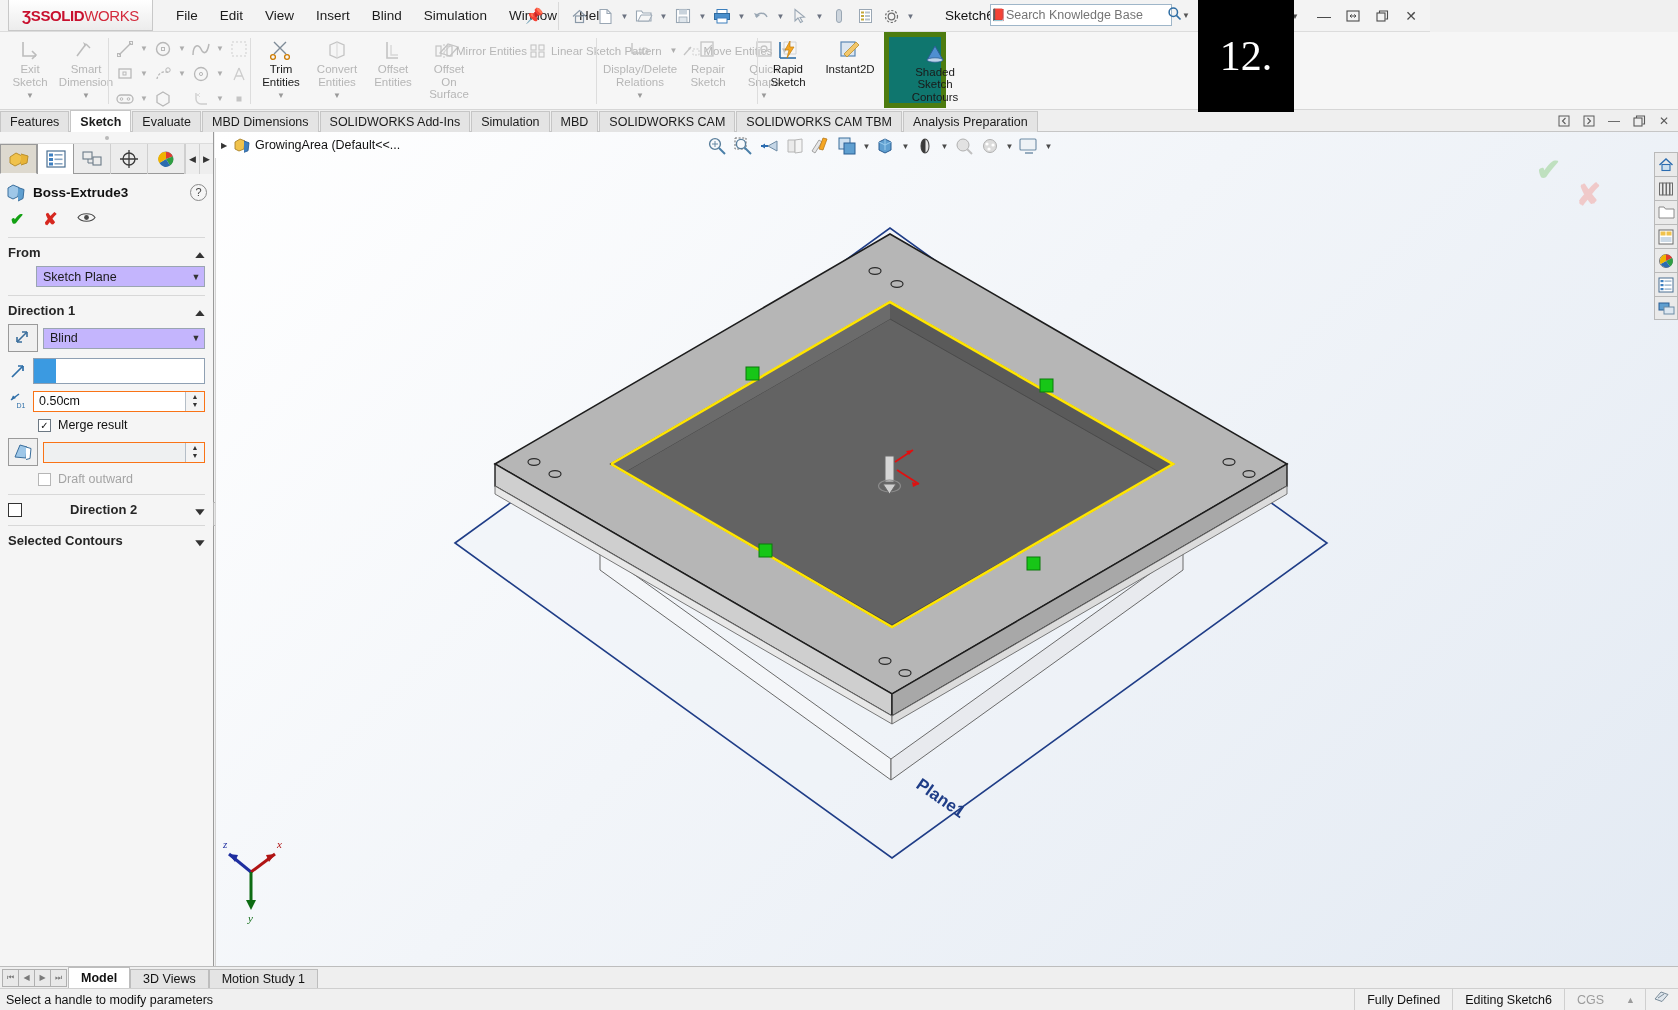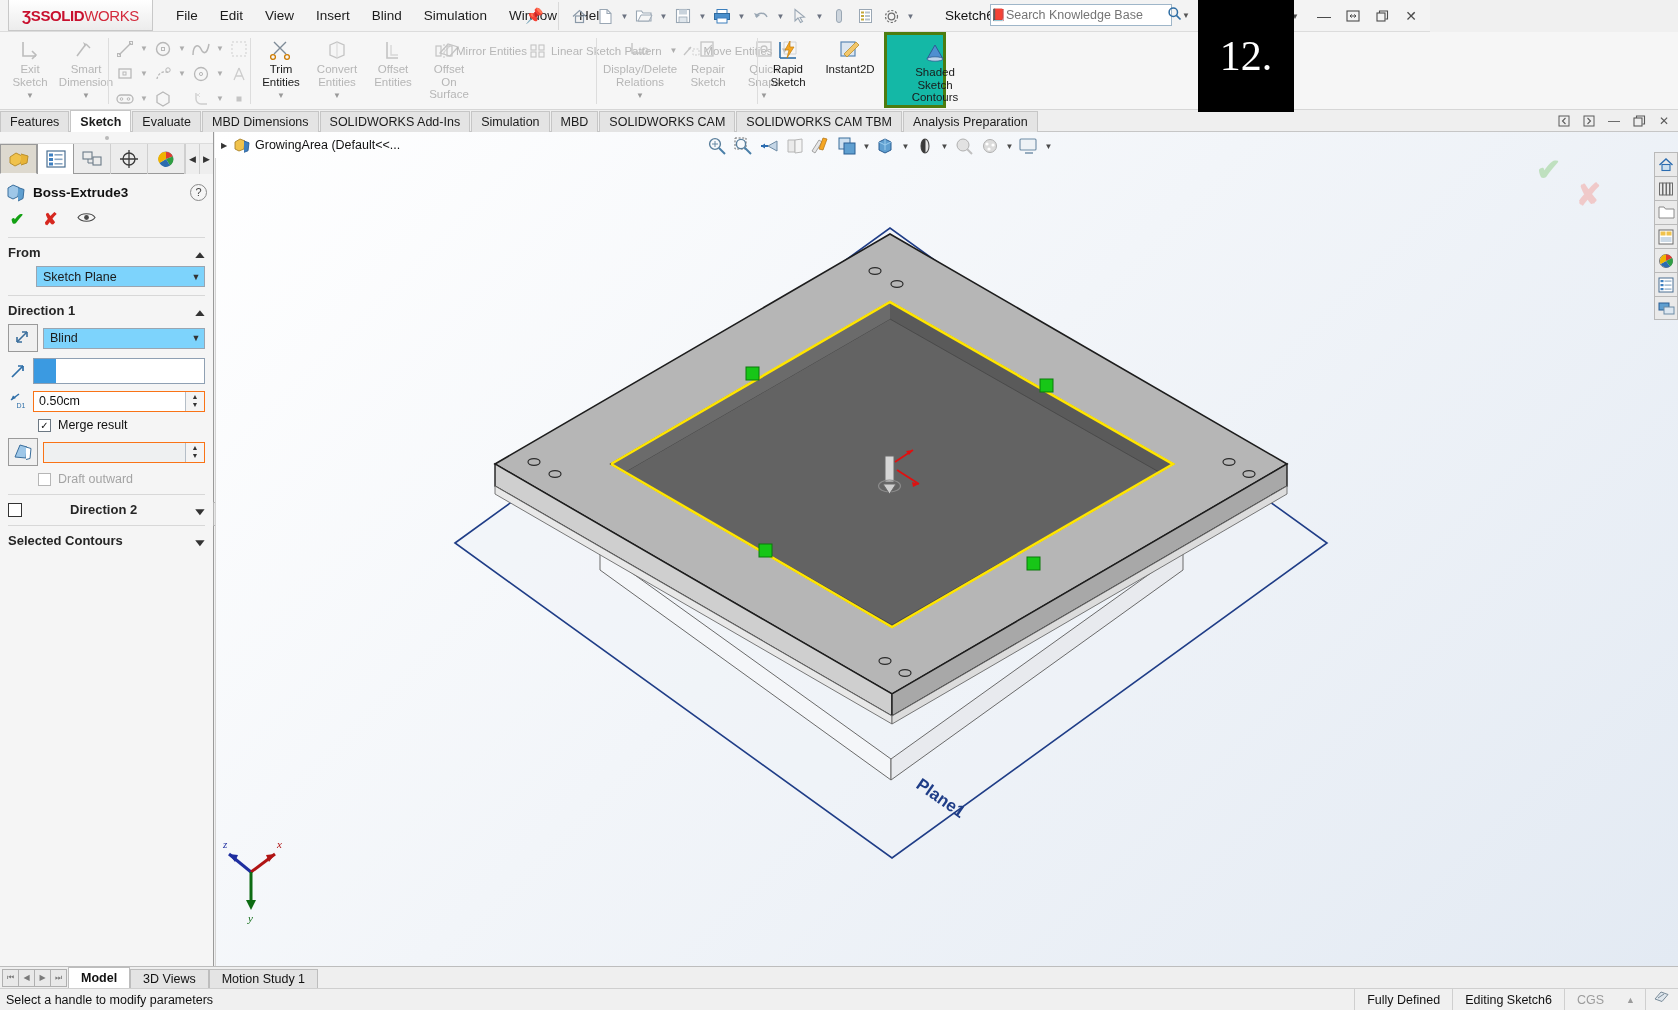--- a/index.html
+++ b/index.html
@@ -48,21 +48,21 @@
   
   .ribbon{ position:absolute; left:0; top:32px; width:1678px; height:78px;
            background:#f6f6f6; border-bottom:1px solid #d6d6d6; }
   .rgroup{ position:absolute; top:0; height:78px; display:flex; }
   .sep{ position:absolute; top:6px; width:1px; height:66px; background:#dddddd; }
   .bigbtn{ width:56px; height:76px; display:flex; flex-direction:column; align-items:center;
            padding-top:5px; color:#b6b6b6; font-size:11.5px; text-align:center; line-height:12.5px; }
   .bigbtn.en{ color:#1a1a1a; }
   .bigbtn .gi{ height:26px; display:flex; align-items:center; justify-content:center; }
   .bigbtn .dd{ font-size:8px; color:#9a9a9a; margin-top:2px; }
-  .bigbtn.sel{ background:#14b8a6; border:3px solid #4d7c0f;padding-left:40px; }
+  .bigbtn.sel{ background:#0f766e; border:5px solid #4d7c0f;padding-left:40px; }
   .smallrow{ display:flex; align-items:center; height:25px; color:#b6b6b6; font-size:11.5px; }
   .smallrow .si{ width:24px; height:22px; display:flex; align-items:center; justify-content:center; }
   .iconbtn{ width:26px; height:25px; display:flex; align-items:center; justify-content:center;
             color:#b8b8b8; }
   .minicar{ width:12px; font-size:8px; color:#adadad; display:flex; align-items:center; justify-content:center; }
 
   
   .tabbar{ position:absolute; left:0; top:110px; width:1678px; height:22px;
            background:#efefef; border-bottom:1px solid #c6c6c6; }
   .tabs{ display:flex; height:22px; align-items:flex-end; }
@@ -93,21 +93,21 @@
                   font-size:11px; display:flex; align-items:center; justify-content:center; color:#444; }
   .pmactions{ display:flex; align-items:center; height:26px; padding:0 10px; gap:19px; }
   .pmactions .ok{ color:#13a113; font-size:17px; font-weight:bold; }
   .pmactions .no{ color:#d6271f; font-size:17px; font-weight:bold; }
   .pmactions .eye{ color:#4a4a4a; font-size:14px; }
   .hr{ height:1px; background:#d8d8d8; margin:5px 8px; }
   .secthead{ display:flex; align-items:flex-end; padding:2px 8px 3px 8px;gap:40px; }
   .secthead .lbl{ font-weight:bold; font-size:13px; color:#262626; }
   .secthead .chev{ margin-left:auto; font-size:10px; color:#333; transform:scaleX(1.6); }
   .row{ display:flex; align-items:center; padding:3px 8px; gap:5px; }
-  .combo{ flex:1; height:21px; background:#7dd3fc; border:1px solid #9aa5b1; display:flex;
+  .combo{ flex:1; height:21px; background:#c4b5fd; border:1px solid #9aa5b1; display:flex;
           align-items:center; padding-left:6px; font-size:12.5px; color:#1a1a1a; }
   .combo .cv{ flex:1; }
   .combo .cc{ width:16px; text-align:center; font-size:9px; color:#333; }
   .icobox{ width:30px; height:28px; border:1px solid #9a9a9a; background:#f0f0f0;
            display:flex; align-items:center; justify-content:center; }
   .icoplain{ width:20px; height:22px; display:flex; align-items:center; justify-content:center; }
   .fieldbar{ flex:1; height:26px; display:flex; border:1px solid #8fa0b3; background:#fff; }
   .fieldbar .sw{ width:22px; background:#3b9ae1; }
   .spin{ flex:1; height:21px; background:#fff; border:1px solid #f97316; display:flex; align-items:center; }
   .spin .sv{ flex:1; padding-left:5px; font-size:12.5px; }

